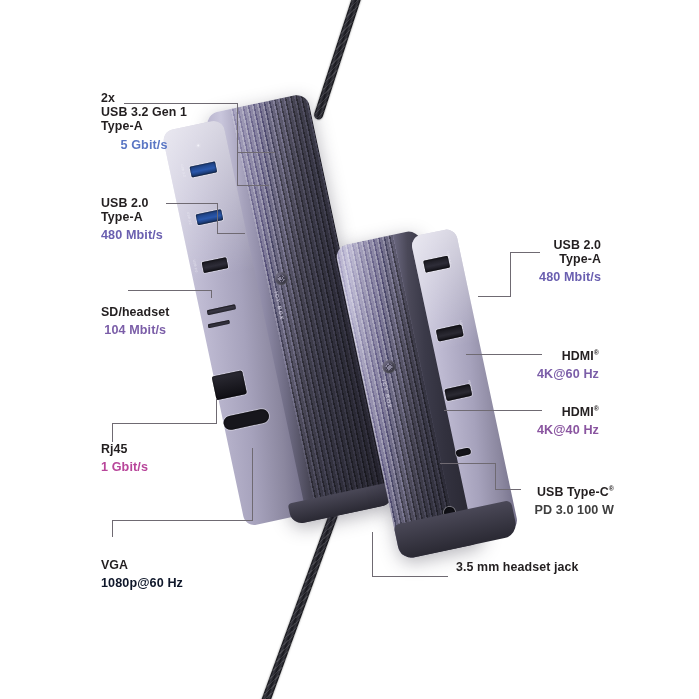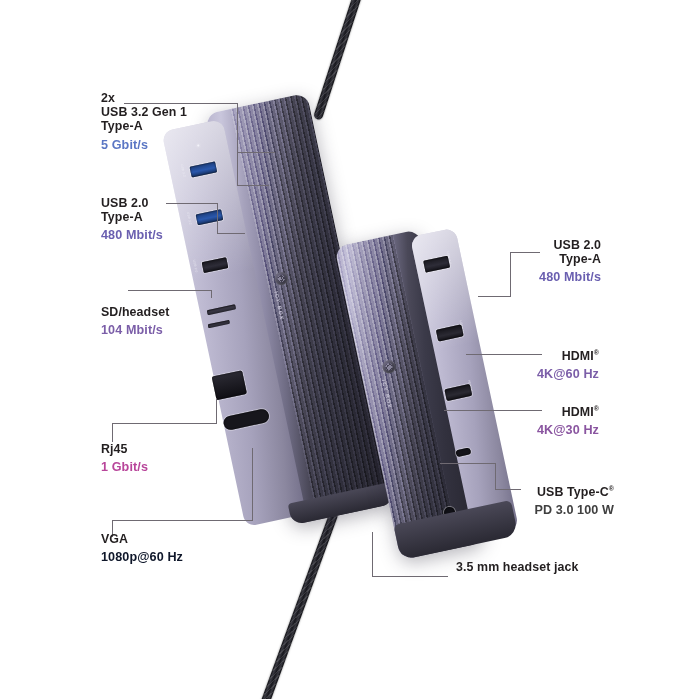--- a/index.html
+++ b/index.html
@@ -18,21 +18,21 @@
   .lead.v{width:1.4px;}
 
   
   .callout{position:absolute;}
   .callout .title{
     font-size:12.4px;font-weight:bold;color:#231f20;
     line-height:14.2px;letter-spacing:.1px;white-space:nowrap;
   }
   .callout .spec{
     font-size:12.6px;font-weight:bold;line-height:16.5px;
-    white-space:nowrap;letter-spacing:.1px;
+    white-space:nowrap;letter-spacing:.1px;text-align:center;
   }
   .callout.right{text-align:right;}
   .callout.right .title,.callout.right .spec{text-align:right;}
   .reg{font-size:7px;vertical-align:super;font-weight:bold;}
 
   
   .cable{position:absolute;border-radius:6px;background:
      linear-gradient(90deg,#0c0c10 0%,#3a3a42 22%,#17171d 50%,#38383f 76%,#0b0b0f 100%);
      box-shadow:0 0 2px rgba(0,0,0,.5);}
   .cable::after{
@@ -222,39 +222,39 @@
   <div class="callout" style="left:101px;top:305px;">
     <div class="title">SD/headset</div>
     <div class="spec" style="color:#7b5ea8;margin-top:3px;">104 Mbit/s</div>
   </div>
 
   <div class="callout" style="left:101px;top:442px;">
     <div class="title">Rj45</div>
     <div class="spec" style="color:#b8459a;margin-top:3px;">1 Gbit/s</div>
   </div>
 
-  <div class="callout" style="left:101px;top:532px;">
+  <div class="callout" style="left:101px;top:558px;">
     <div class="title">VGA</div>
     <div class="spec" style="color:#0f172a;margin-top:3px;">1080p@60 Hz</div>
   </div>
 
   <div class="callout right" style="left:398px;top:238px;width:203px;">
     <div class="title">USB 2.0</div>
     <div class="title">Type-A</div>
     <div class="spec" style="color:#6a5fb0;margin-top:3px;">480 Mbit/s</div>
   </div>
 
   <div class="callout right" style="left:398px;top:346px;width:201px;">
     <div class="title"><span>HDMI</span><span class="reg">®</span></div>
     <div class="spec" style="color:#7b5ea8;margin-top:3px;">4K@60 Hz</div>
   </div>
 
   <div class="callout right" style="left:398px;top:402px;width:201px;">
     <div class="title"><span>HDMI</span><span class="reg">®</span></div>
-    <div class="spec" style="color:#8a55a0;margin-top:3px;">4K@30 Hz</div>
+    <div class="spec" style="color:#8a55a0;margin-top:3px;">4K@40 Hz</div>
   </div>
 
   <div class="callout right" style="left:398px;top:482px;width:216px;">
     <div class="title"><span>USB Type-C</span><span class="reg">®</span></div>
     <div class="spec" style="color:#404040;margin-top:3px;">PD 3.0 100 W</div>
   </div>
 
   <div class="callout" style="left:456px;top:560px;">
     <div class="title">3.5 mm headset jack</div>
   </div>

